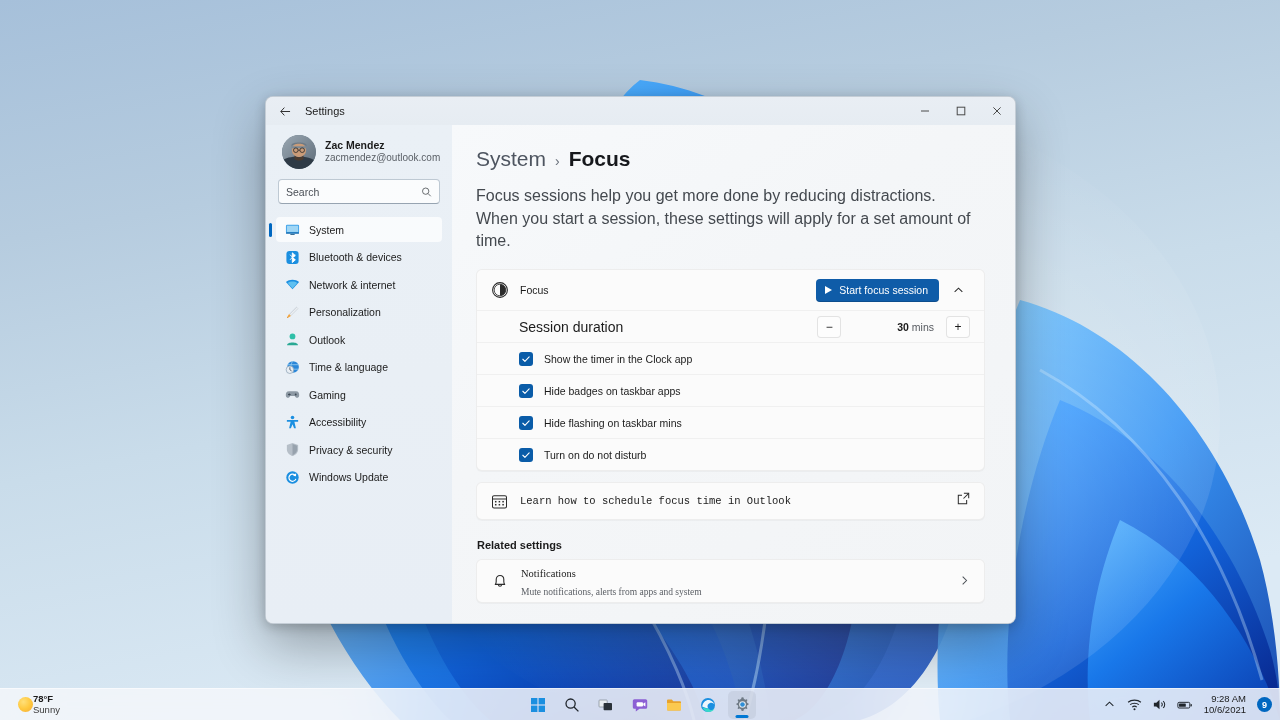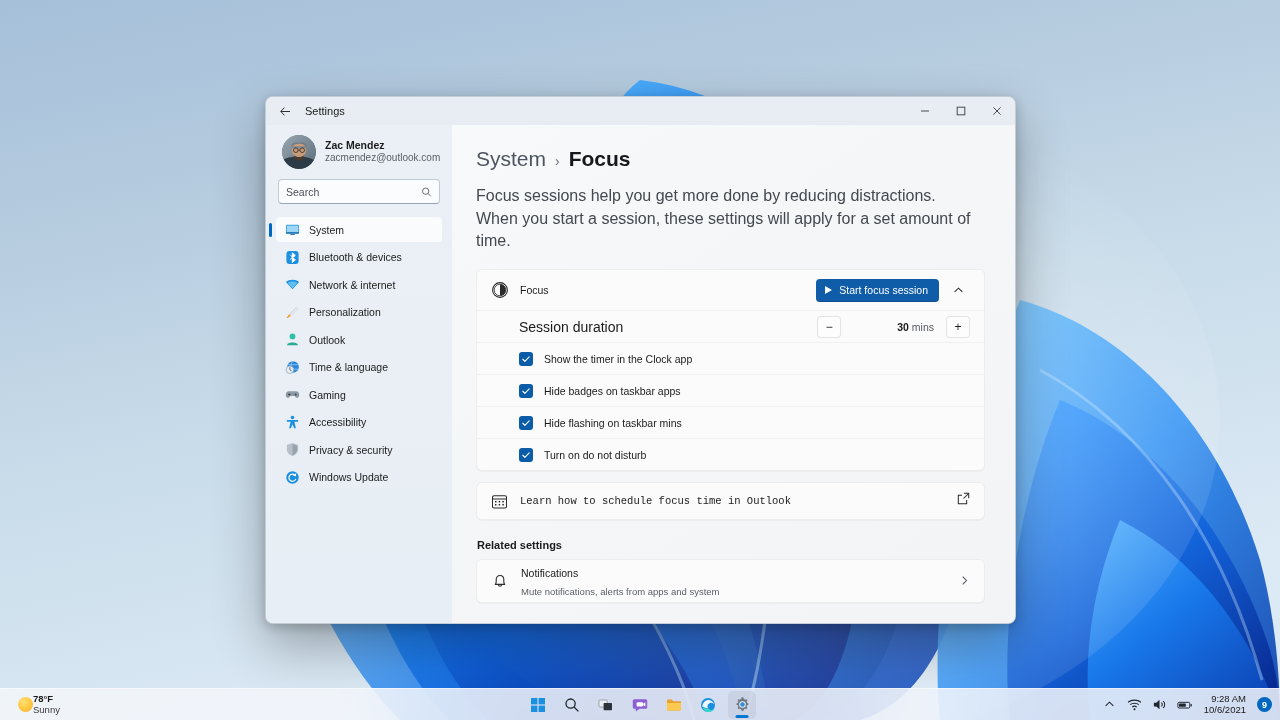--- a/index.html
+++ b/index.html
@@ -232,21 +232,21 @@
   .learn-row { min-height: 36px; font-family: Liberation Mono, monospace; }
   .learn-ico { width: 17px; height: 17px; margin-right: 12px; flex:none; }
   .learn-lbl { font-size: 10.5px; color: #1b1b1b; flex: 1; }
 
   #related-title {
     font-size: 11px; font-weight: bold; color: #1b1b1b;
     margin: 19px 0 8px 1px;
   }
   .notif-row { min-height: 42px; }
   .notif-ico { width: 18px; height: 18px; margin-right: 12px; flex:none; }
-  .notif-txt { flex: 1; }
+  .notif-txt { flex: 1; font-family: Liberation Serif, serif; }
   .notif-t { font-size: 10.5px; color: #1b1b1b; line-height: 1.3; }
   .notif-s { font-size: 9.5px; color: #5c6066; line-height: 1.3; }
 </style>
 </head>
 <body>
 
 <div id="desktop">
 
   <svg id="wallpaper" viewBox="0 0 1280 720" preserveAspectRatio="xMidYMid slice">
     <defs>

